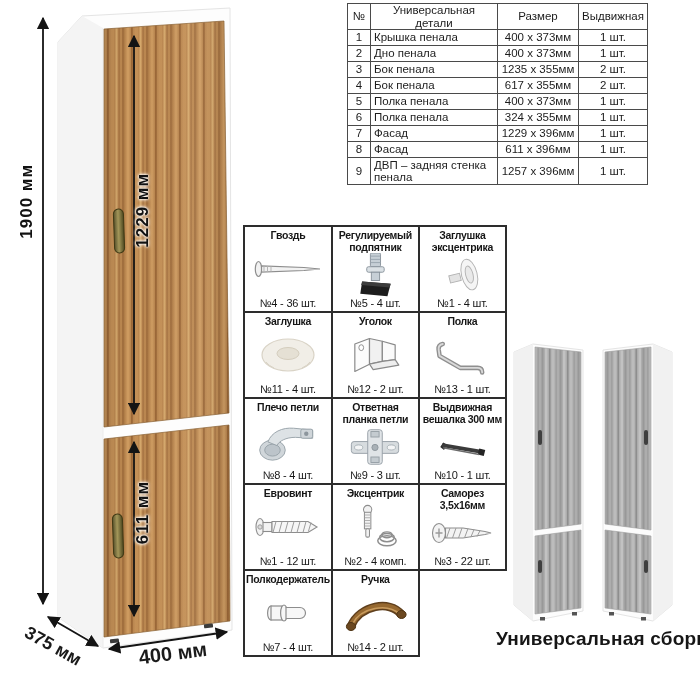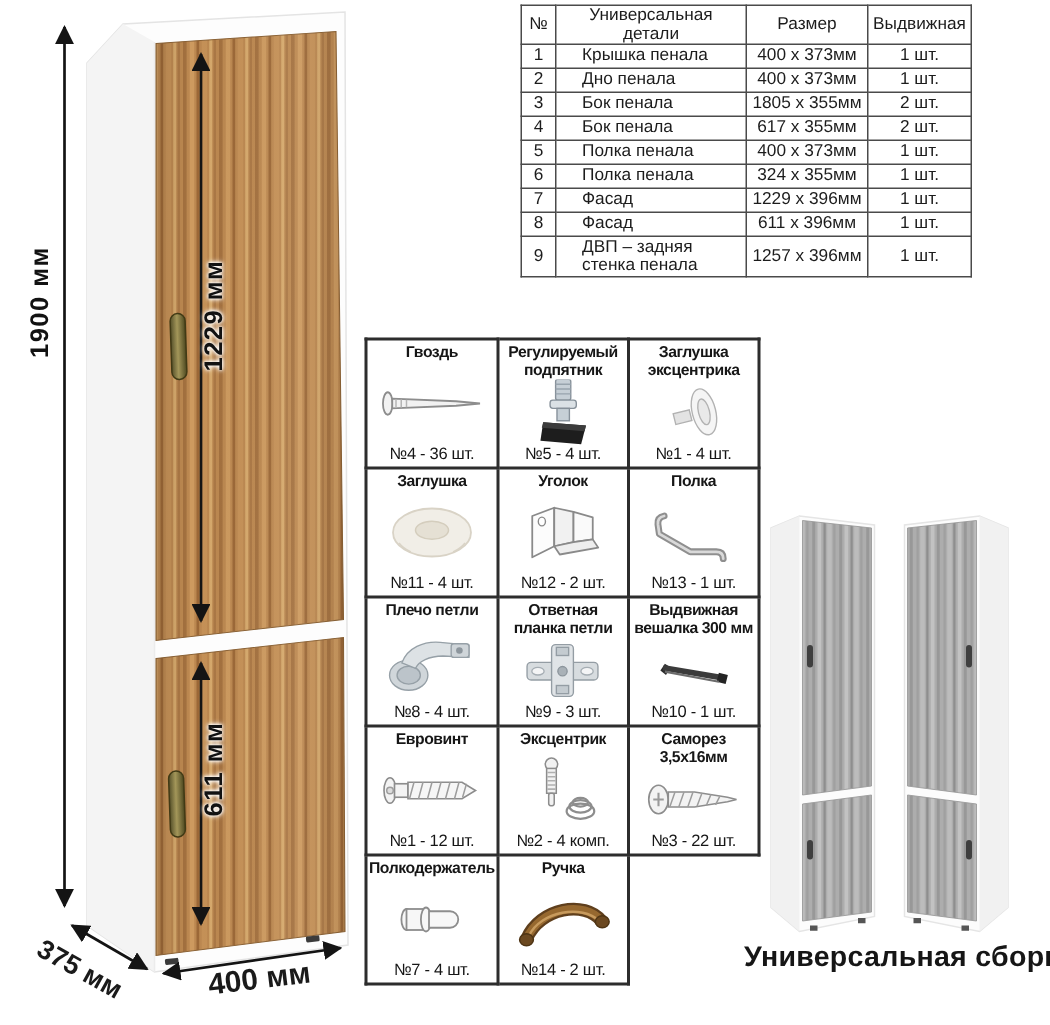--- a/index.html
+++ b/index.html
@@ -23,21 +23,21 @@
 
   
   .parts{position:absolute;left:347px;top:3px;border-collapse:collapse;table-layout:fixed;
          font-size:11.5px;line-height:1.1;}
   .parts col.c0{width:23px;}.parts col.c1{width:127px;}.parts col.c2{width:81px;}.parts col.c3{width:69px;}
   .parts th,.parts td{border:1px solid #4a4a4a;padding:0 2px;text-align:center;font-weight:normal;
                       color:#1c1c1c;overflow:hidden;}
   .parts thead tr{height:17px;}
   .parts tr.r{height:16px;}
   .parts tr.rt{height:27px;}
-  .parts td.name{text-align:left;padding-left:17px;}
+  .parts td.name{text-align:left;padding-left:3px;}
 
   
   .hw{position:absolute;left:243px;top:225px;border-collapse:collapse;table-layout:fixed;}
   .hw td{border:2px solid #2d2d2d;padding:0;width:85px;height:84px;vertical-align:top;background:#fff;}
   .hw td.ghost{border:none;background:transparent;}
   .hw-in{height:80px;display:flex;flex-direction:column;align-items:center;
          justify-content:space-between;padding:2px 1px 1px 1px;}
   .hw-title{font-size:10.5px;font-weight:bold;letter-spacing:-0.3px;text-align:center;
             line-height:1.15;color:#161616;}
   .hw-icon{flex:1;min-height:0;display:flex;align-items:center;justify-content:center;overflow:hidden;}
@@ -151,21 +151,21 @@
         </tr>
       <tr class="r">
           <td>2</td>
           <td class="name">Дно пенала</td>
           <td>400 х 373мм</td>
           <td>1 шт.</td>
         </tr>
       <tr class="r">
           <td>3</td>
           <td class="name">Бок пенала</td>
-          <td>1805 х 355мм</td>
+          <td>1235 х 355мм</td>
           <td>2 шт.</td>
         </tr>
       <tr class="r">
           <td>4</td>
           <td class="name">Бок пенала</td>
           <td>617 х 355мм</td>
           <td>2 шт.</td>
         </tr>
       <tr class="r">
           <td>5</td>

